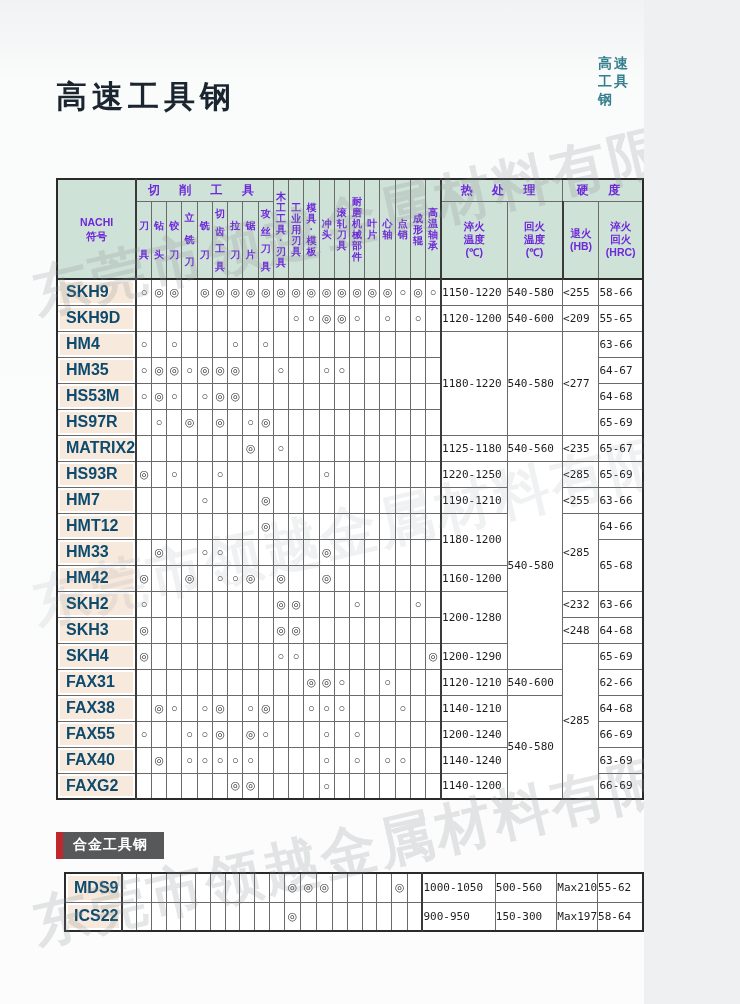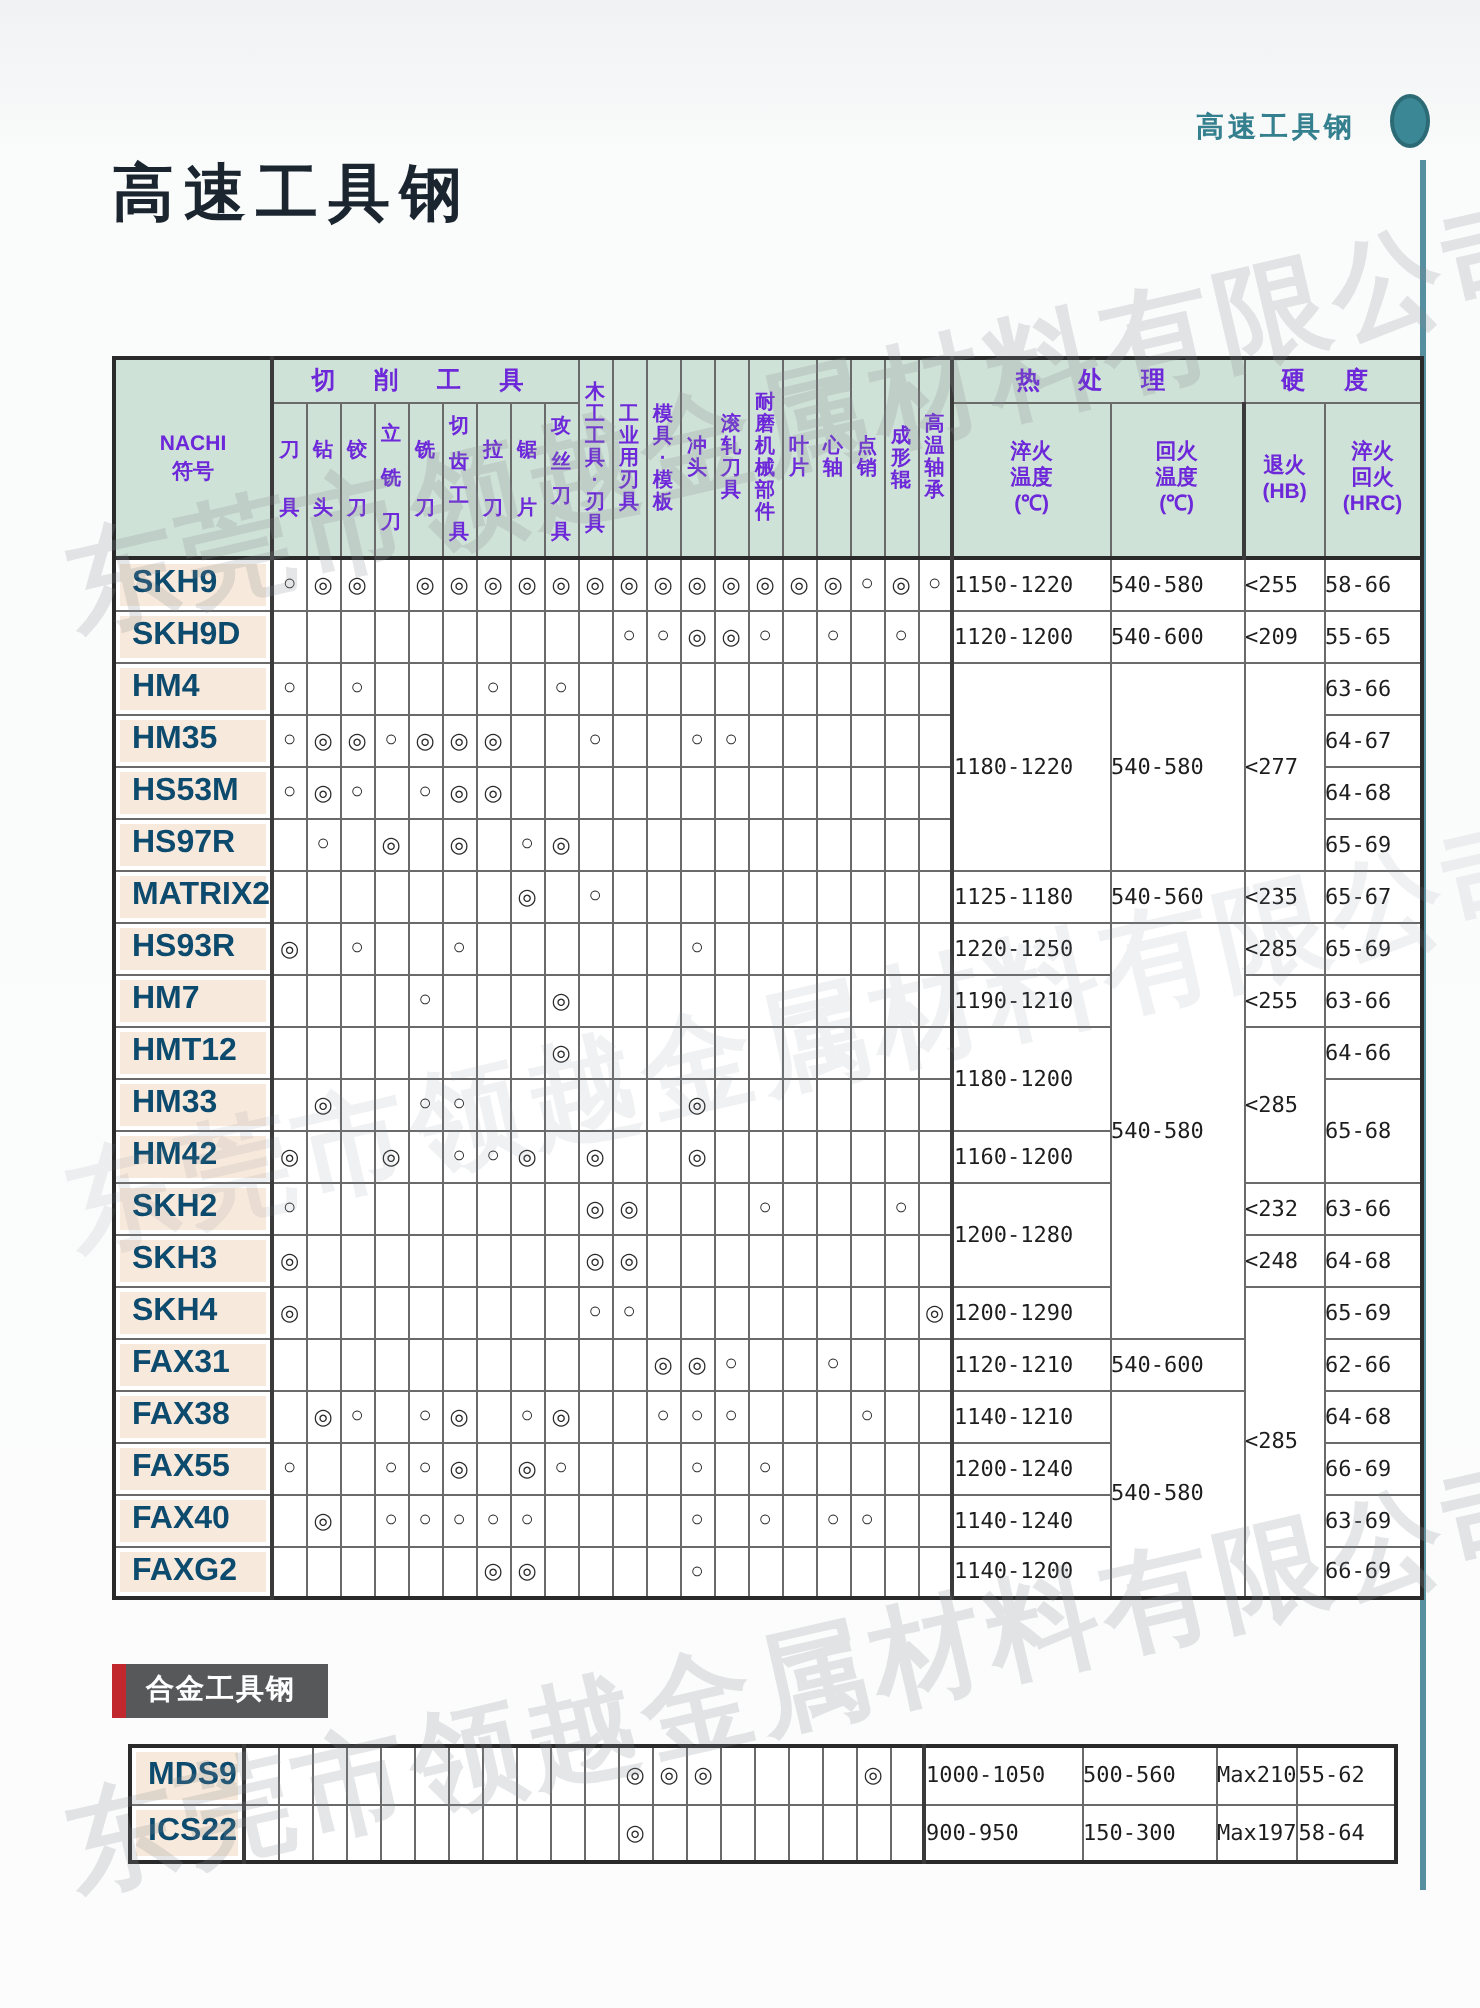--- a/index.html
+++ b/index.html
@@ -1,18 +1,18 @@
 <!DOCTYPE html>
 <html><head>
 <meta charset="utf-8">
 <style>
   * { box-sizing: border-box; }
   html,body { margin:0; padding:0; }
   body { width:740px; height:1004px; font-family:"Liberation Sans", sans-serif; background:#eef0f1; }
-  .page { position:relative; width:740px; height:1004px; overflow:hidden;
+  .page { position:relative; width:644px; height:1004px; overflow:hidden;
           background:linear-gradient(180deg,#f0f2f3 0%,#fafbfb 8%,#fcfcfc 100%); }
 
   
   .corner-label { position:absolute; left:598px; top:55px; font-size:14px; font-weight:bold;
                   color:#35808e; letter-spacing:2px; }
   .corner-dot { position:absolute; left:695px; top:47px; width:20px; height:27px;
                 background:#3c8795; border:2px solid #2c6b76; border-radius:50%; }
   .side-line { position:absolute; left:710px; top:80px; width:3px; height:865px; background:#558fa0; }
 
   .main-title { position:absolute; left:56px; top:76px; font-family:"DejaVu Serif", serif;

